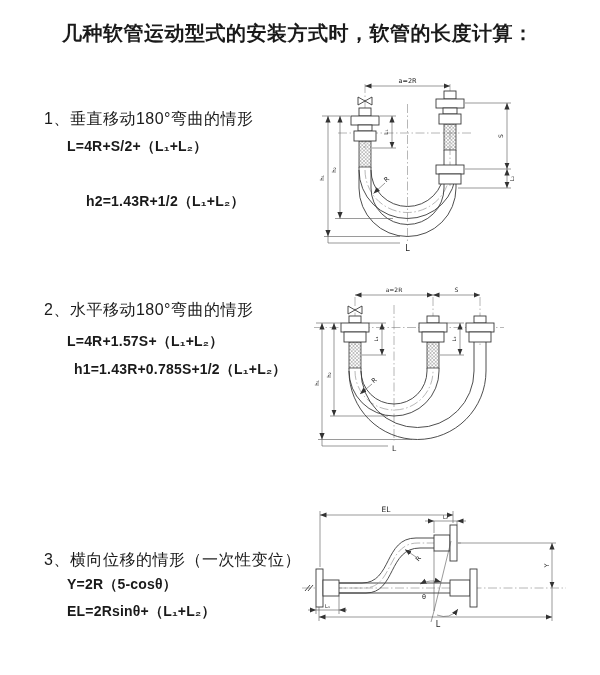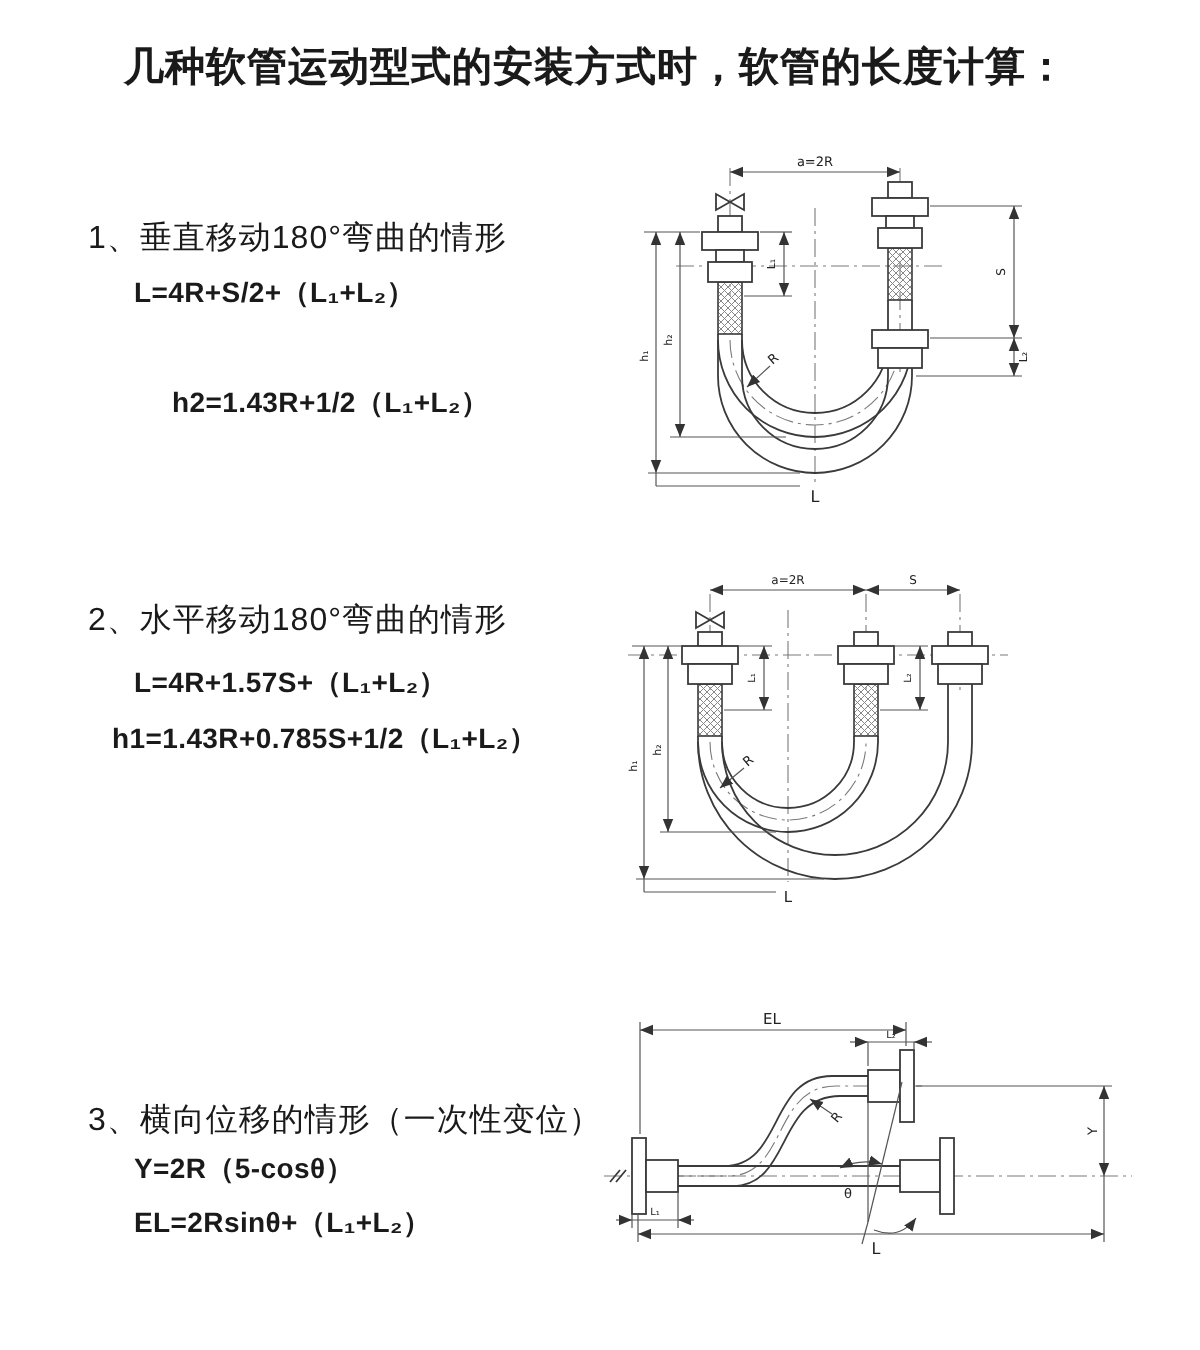--- a/index.html
+++ b/index.html
@@ -23,21 +23,21 @@
 <div id="page">
 
   <div class="abs title" style="left:34px;top:20px;">几种软管运动型式的安装方式时，软管的长度计算：</div>
 
   <div class="abs heading" style="left:44px;top:109px;">1、垂直移动180°弯曲的情形</div>
   <div class="abs formula" style="left:67px;top:138px;">L=4R+S/2+（L₁+L₂）</div>
   <div class="abs formula" style="left:67px;top:193px;margin-left:19px;">h2=1.43R+1/2（L₁+L₂）</div>
 
   <div class="abs heading" style="left:44px;top:300px;">2、水平移动180°弯曲的情形</div>
   <div class="abs formula" style="left:67px;top:333px;">L=4R+1.57S+（L₁+L₂）</div>
-  <div class="abs formula" style="left:56px;top:361px;text-align:center;">h1=1.43R+0.785S+1/2（L₁+L₂）</div>
+  <div class="abs formula" style="left:74px;top:361px;text-align:center;">h1=1.43R+0.785S+1/2（L₁+L₂）</div>
 
   <div class="abs heading" style="left:44px;top:550px;">3、横向位移的情形（一次性变位）</div>
   <div class="abs formula" style="left:67px;top:576px;">Y=2R（5-cosθ）</div>
   <div class="abs formula" style="left:67px;top:603px;">EL=2Rsinθ+（L₁+L₂）</div>
 
   <svg style="left:308px;top:70px;" width="270" height="188" viewBox="0 0 270 188">
     <defs>
       <marker id="a1" markerUnits="userSpaceOnUse" markerWidth="7" markerHeight="7" refX="6.5" refY="3.5" orient="auto-start-reverse">
         <path d="M0,0.9 L6.5,3.5 L0,6.1 Z" fill="#333"></path>
       </marker>

